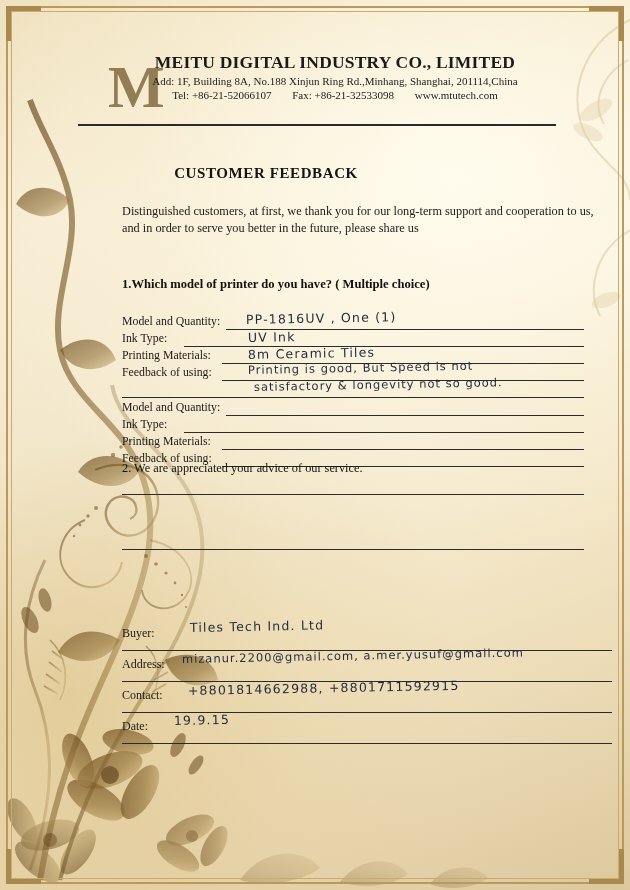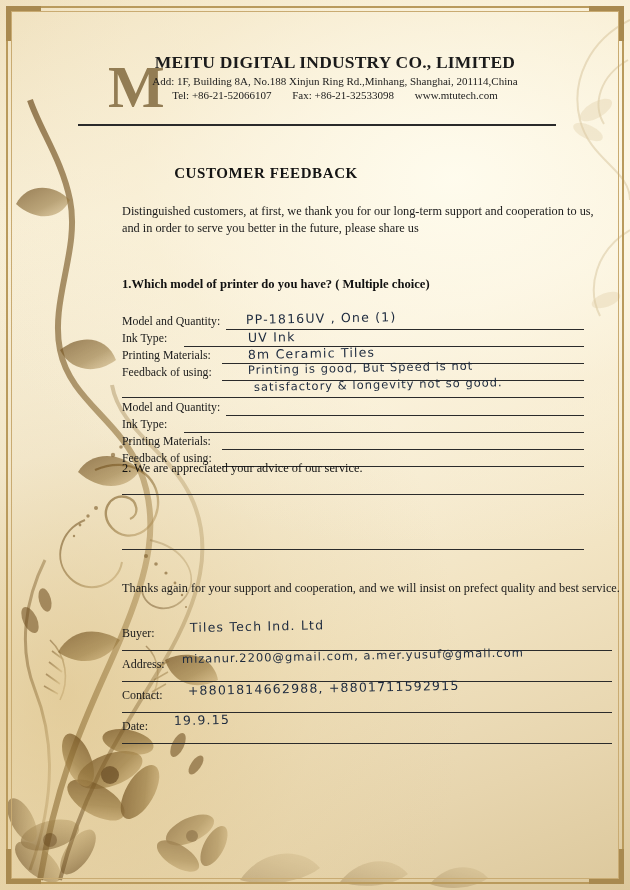--- a/index.html
+++ b/index.html
@@ -404,21 +404,20 @@
       <span class="flabel">Feedback of using:</span>
       <span class="fline" style="left:100px; width:362px;"></span>
     </div>
   </div>
 
   <div class="qsec" style="top:461px;">2. We are appreciated your advice of our service.</div>
   <div class="ansline" style="top:494px;"></div>
 
   <div class="ansline" style="top:549px;"></div>
 
-  <div class="thanks">Thanks again for your support and cooperation, and we will insist on prefect quality and best service.</div>
 
   <div class="contact">
     <div class="crow">
       <span class="clabel">Buyer:</span>
       <span class="cline"></span>
       <span class="hw" style="left:68px; top:-2px;">Tiles Tech Ind. Ltd</span>
     </div>
     <div class="crow">
       <span class="clabel">Address:</span>
       <span class="cline"></span>

